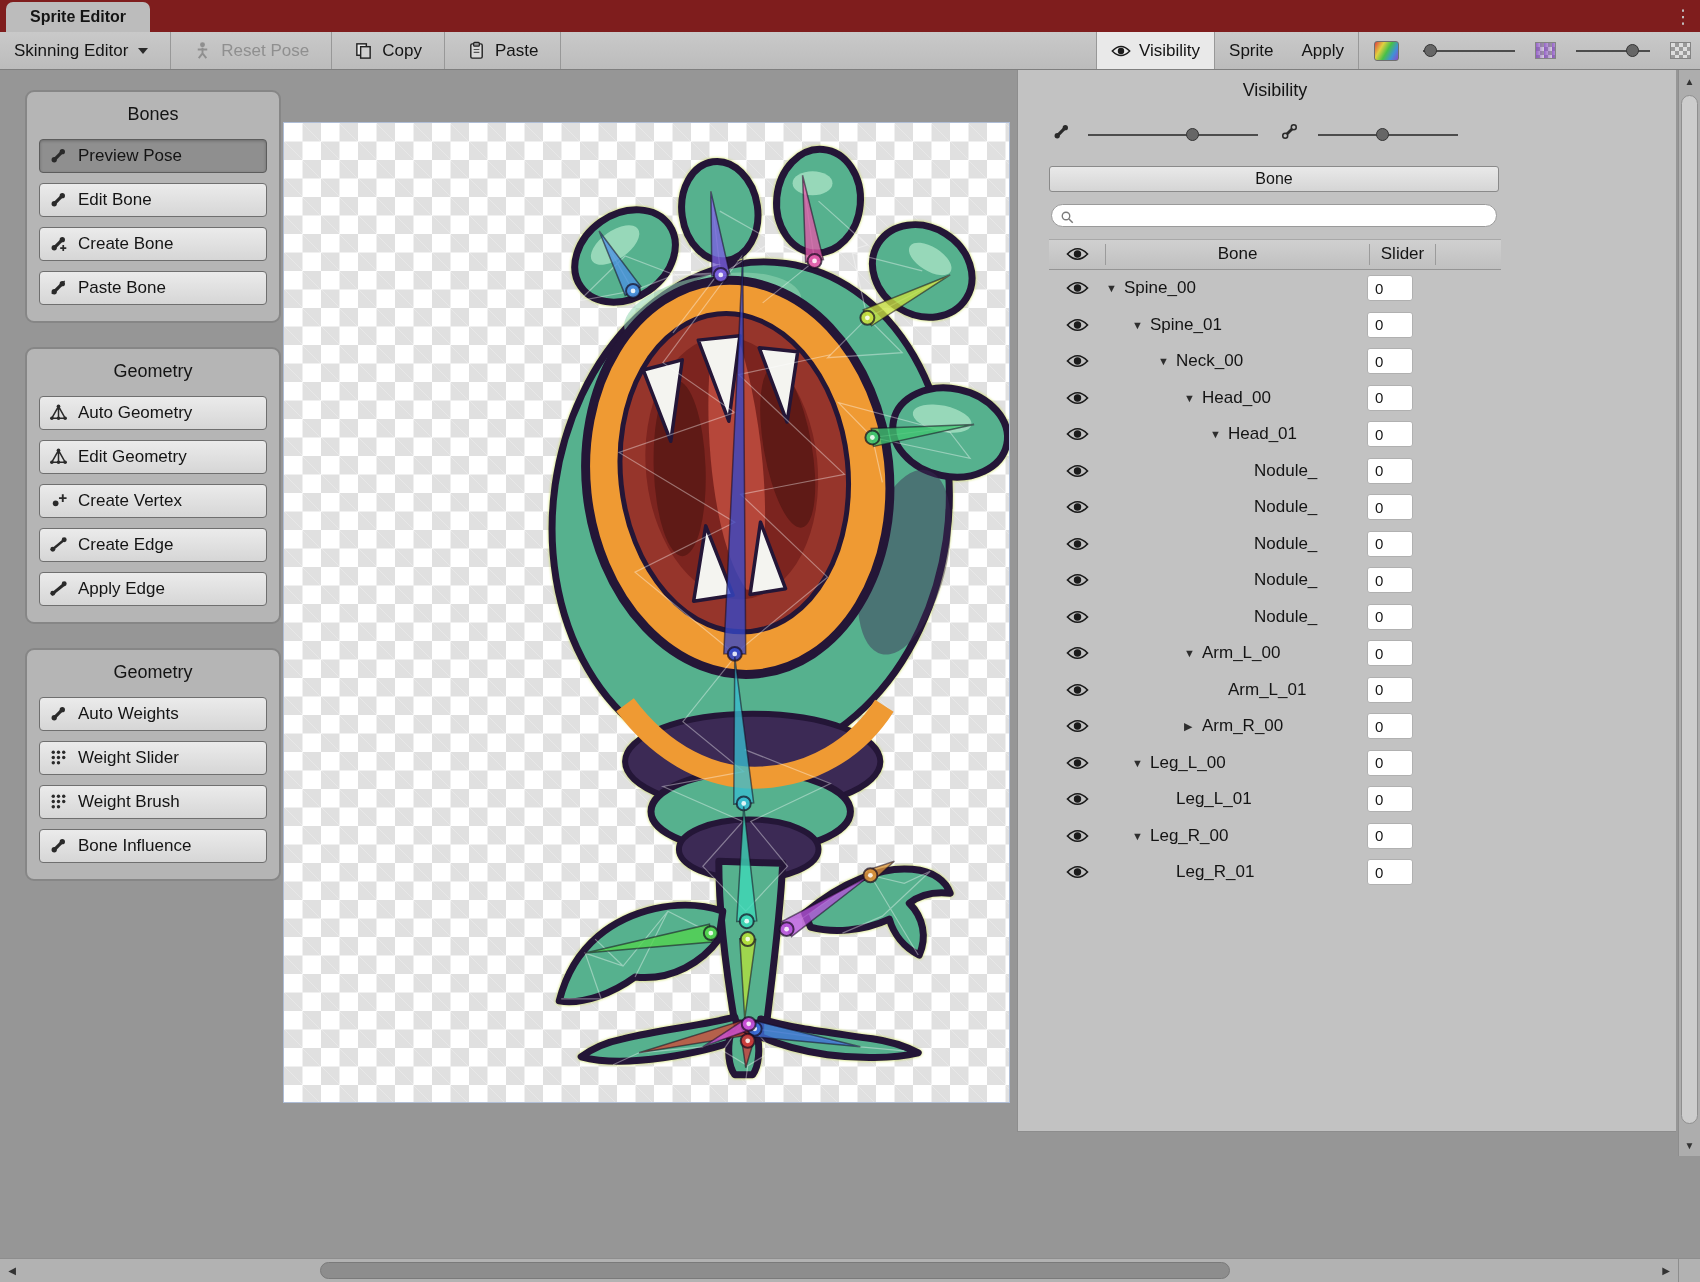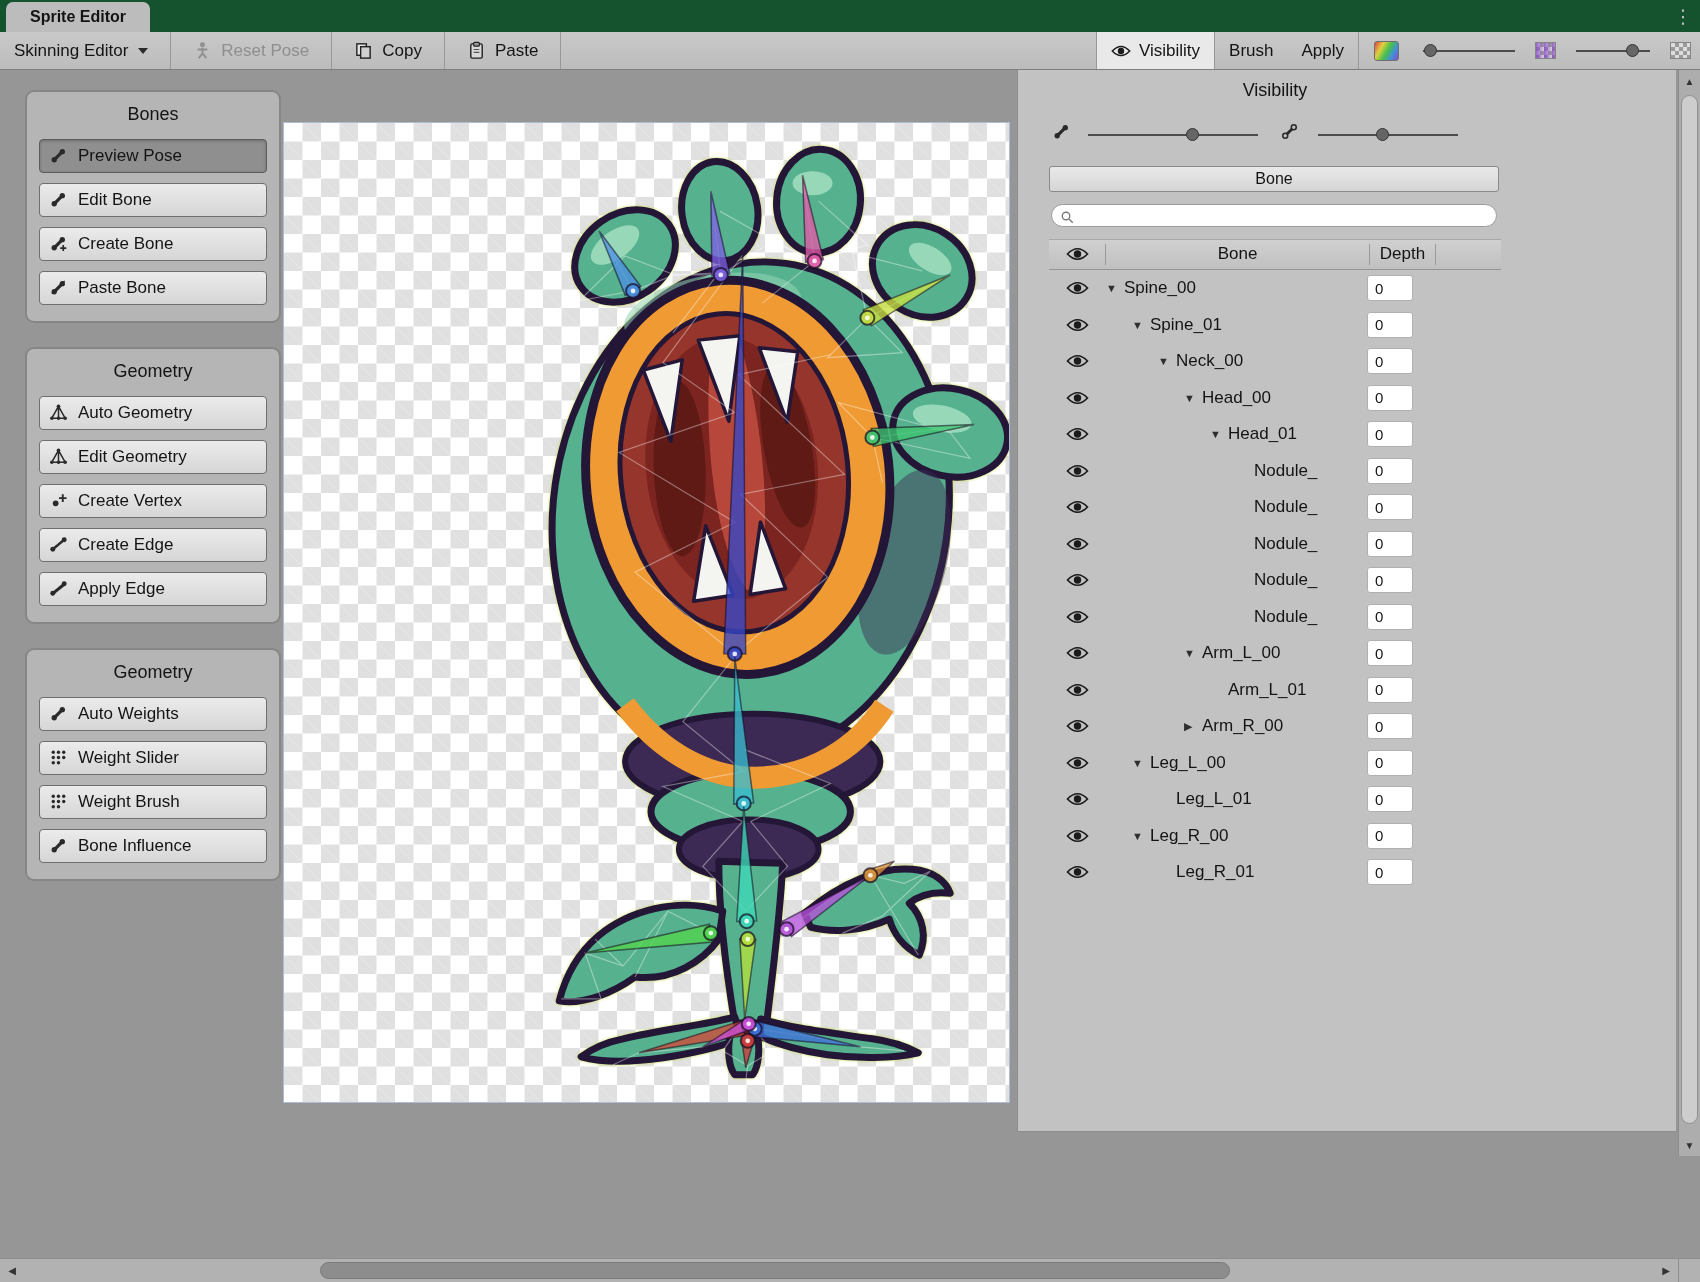--- a/index.html
+++ b/index.html
@@ -1,21 +1,21 @@
 <!DOCTYPE html>
 <html><head>
 <meta charset="utf-8">
 <style>
   html,body{margin:0;padding:0;background:#6e6e6e;}
   *{box-sizing:border-box;}
   .screen{position:relative;width:1700px;height:1282px;overflow:hidden;
           font-family:"Liberation Sans",sans-serif;color:#141414;background:#bfbfbf;}
 
   
-  .titlebar{position:absolute;top:0;left:0;right:0;height:32px;background:#14532d;}
+  .titlebar{position:absolute;top:0;left:0;right:0;height:32px;background:#7f1d1d;}
   .tab{position:absolute;left:6px;top:2px;height:30px;padding:0 24px;background:#bcbcbc;
        border-radius:7px 7px 0 0;display:flex;align-items:center;font-size:16px;font-weight:600;}
   .kebab{position:absolute;right:4px;top:3px;width:26px;height:26px;color:#c2c2c2;font-size:19px;
          display:flex;align-items:center;justify-content:center;}
 
   
   .toolbar{position:absolute;top:32px;left:0;right:0;height:38px;
            background:linear-gradient(#c9c9c9,#bcbcbc);border-bottom:1px solid #7f7f7f;
            display:flex;align-items:stretch;font-size:17px;gap:8px;}
   .tb-item{display:flex;align-items:center;gap:8px;padding:0 14px;white-space:nowrap;}
@@ -161,21 +161,21 @@
       <div class="tb-item tb-active">
         <span class="tb-ic">
             <svg width="23" height="16" viewBox="0 0 23 16">
               <path d="M1.5 8 Q11.5 -2.5 21.5 8 Q11.5 18.5 1.5 8 Z" fill="none" stroke="#1b1b1b" stroke-width="1.7"></path>
               <circle cx="11.5" cy="8" r="3.7" fill="#1b1b1b"></circle>
             </svg>
           </span>
         <span>Visibility</span>
       </div>
       <div class="tb-item">
-        <span>Brush</span>
+        <span>Sprite</span>
       </div>
       <div class="tb-item">
         <span>Apply</span>
       </div>
       <div class="tb-sep"></div>
       <div class="swatch"></div>
       <div class="tb-slider" style="width:92px">
         <div class="knob" style="left:1px"></div>
       </div>
       <div class="mini purple"></div>
@@ -509,21 +509,21 @@
     <div class="thead">
       <span class="th-eye">
           <span style="display:flex">
             <svg width="23" height="16" viewBox="0 0 23 16">
               <path d="M1.5 8 Q11.5 -2.5 21.5 8 Q11.5 18.5 1.5 8 Z" fill="none" stroke="#1b1b1b" stroke-width="1.7"></path>
               <circle cx="11.5" cy="8" r="3.7" fill="#1b1b1b"></circle>
             </svg>
           </span>
         </span>
       <span class="th-bone">Bone</span>
-      <span class="th-depth">Depth</span>
+      <span class="th-depth">Slider</span>
     </div>
     <div class="tbody">
         <div class="vrow">
           <span class="eye-cell">
             <svg width="23" height="16" viewBox="0 0 23 16">
               <path d="M1.5 8 Q11.5 -2.5 21.5 8 Q11.5 18.5 1.5 8 Z" fill="none" stroke="#1b1b1b" stroke-width="1.7"></path>
               <circle cx="11.5" cy="8" r="3.7" fill="#1b1b1b"></circle>
             </svg>
           </span>
           <span class="ind" style="width: 0px;"></span>

